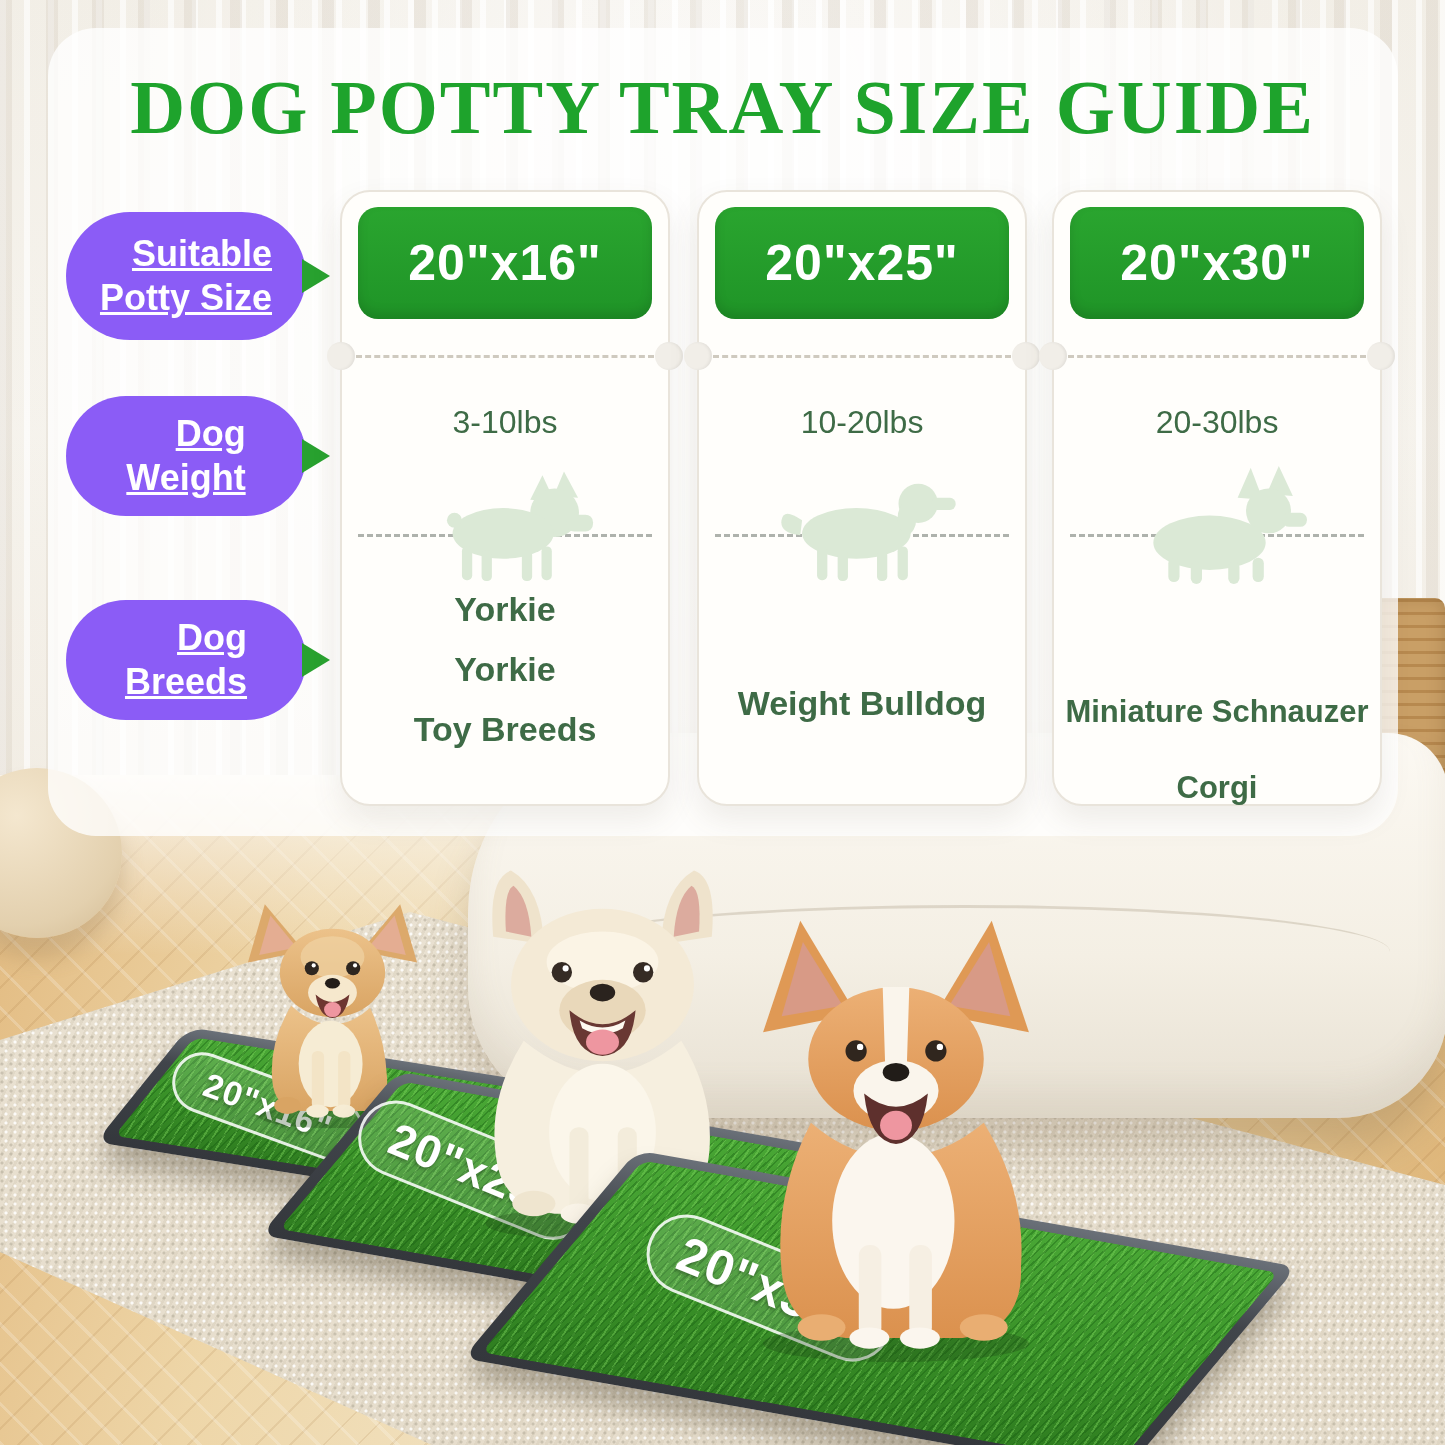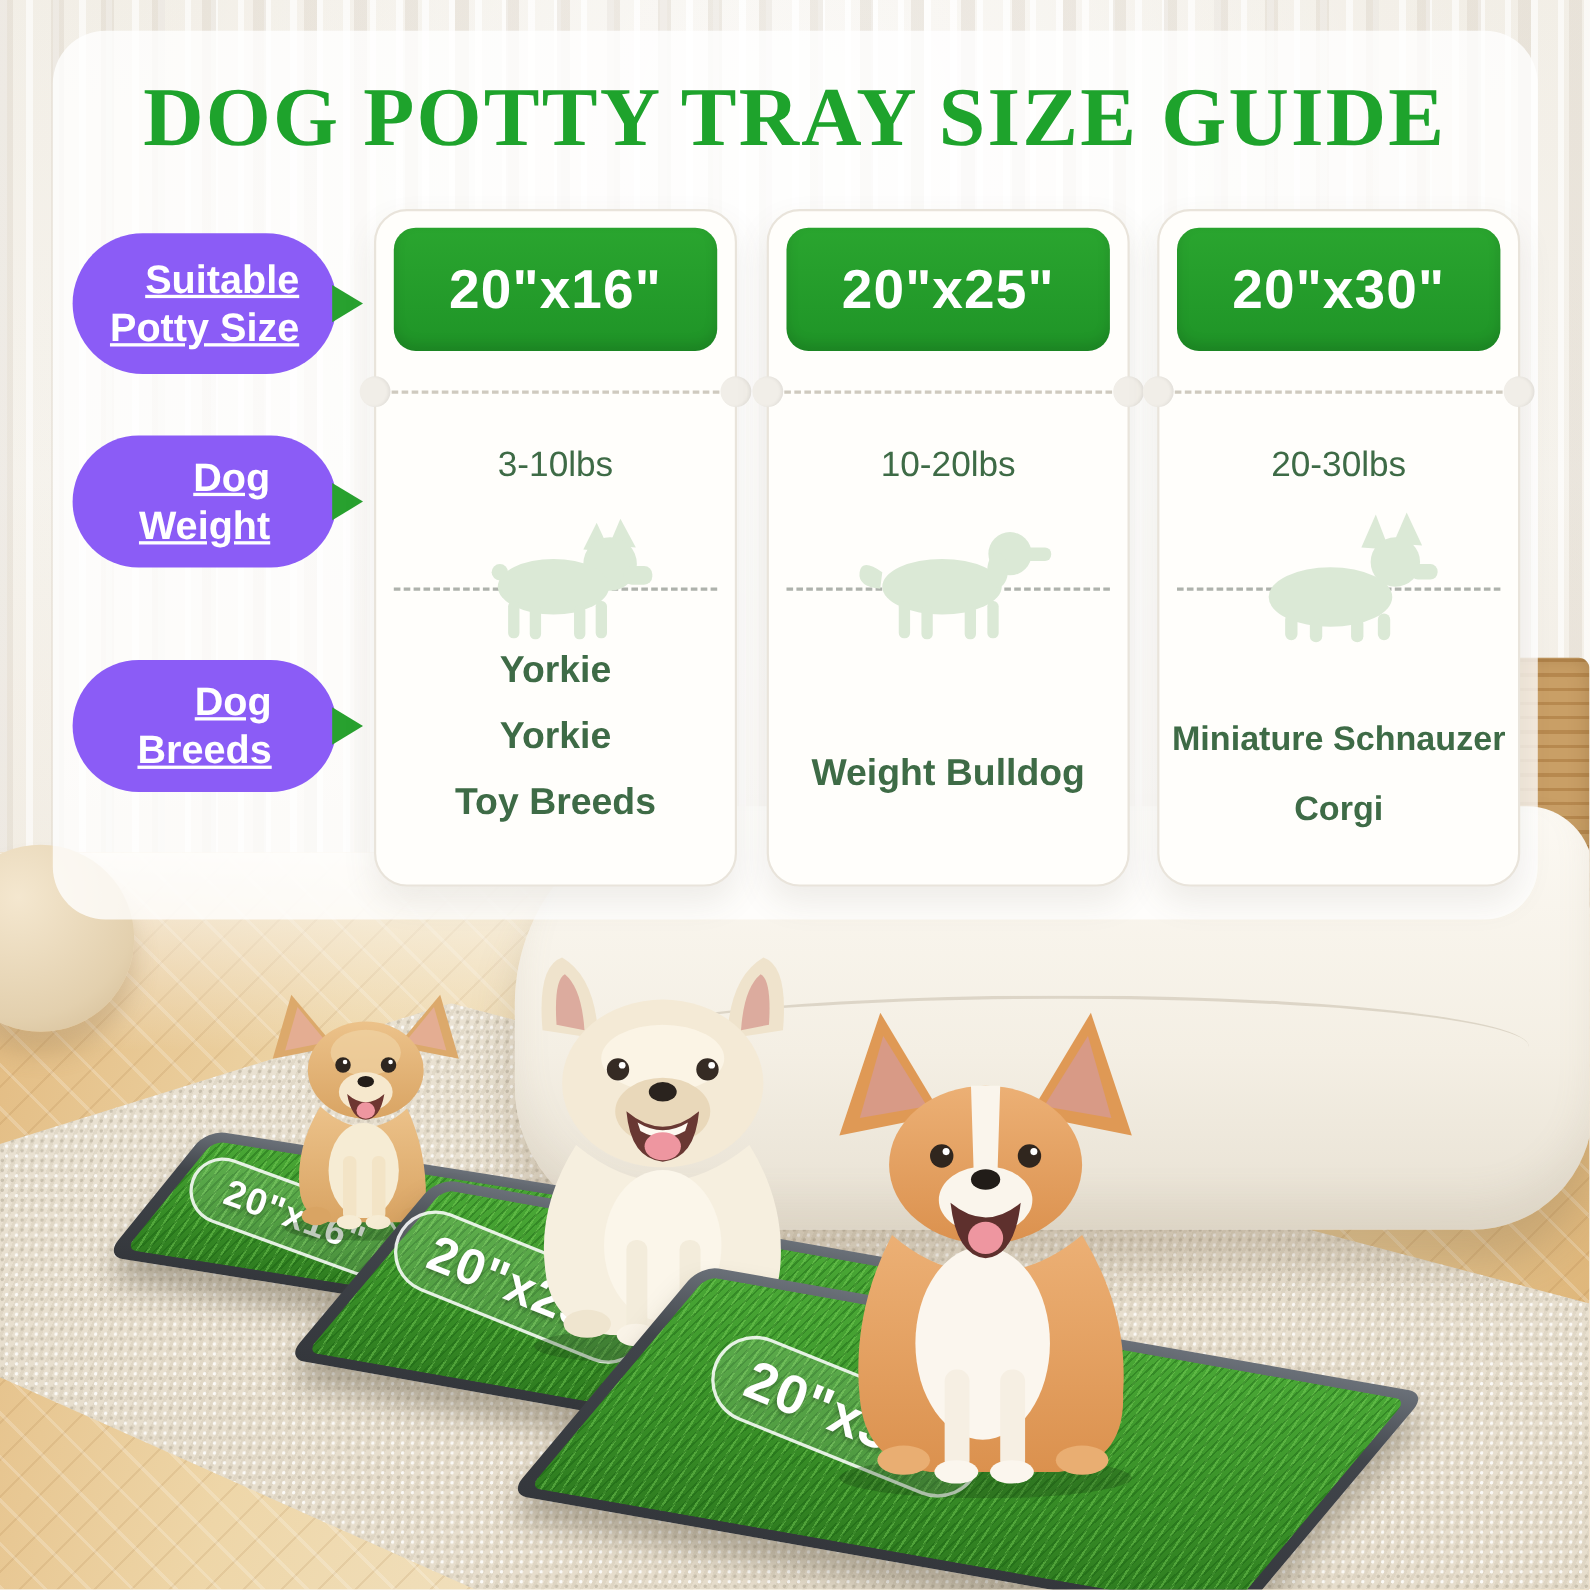--- a/index.html
+++ b/index.html
@@ -71,21 +71,21 @@
   .notch{position:absolute;width:28px;height:28px;border-radius:50%;background:#f1eee8;top:150px;
     box-shadow:inset -2px 0 3px rgba(0,0,0,0.06);}
   .notch-l{left:-15px;} .notch-r{right:-15px;}
   .weight{position:absolute;top:212px;left:0;right:0;text-align:center;font-size:32px;color:#3e6b46;}
   .groundline{position:absolute;left:16px;right:16px;top:342px;border-top:3px dashed #aeb2ac;}
   .sil{position:absolute;left:50%;top:266px;transform:translateX(-50%);width:206px;height:132px;}
   .breeds{position:absolute;top:398px;left:0;right:0;text-align:center;color:#3e6b46;font-size:34px;font-weight:bold;}
   .breeds div{margin-bottom:21px;}
   .card2 .breeds{top:492px;}
   .card3 .breeds{top:462px;font-size:31px;}
-  .card3 .breeds div{margin-bottom:27px;}
+  .card3 .breeds div{margin-bottom:27px;margin-top:40px;}
   
   .tray{background:linear-gradient(180deg,#6a7078,#41454b 30%,#34373c);
     border-radius:16px;padding:9px 12px;box-sizing:border-box;
     box-shadow:14px 20px 24px rgba(70,60,40,0.35);}
   .tray-grass{width:100%;height:100%;border-radius:10px;
     background:
       repeating-linear-gradient(100deg, rgba(18,88,14,0.35) 0 2px, transparent 2px 7px),
       repeating-linear-gradient(80deg, rgba(125,212,92,0.40) 0 2px, transparent 2px 9px),
       linear-gradient(180deg,#49a735,#388f27 60%,#2f7d20);}
   .tray1{left:140px;top:1048px;width:350px;height:128px;z-index:20;

